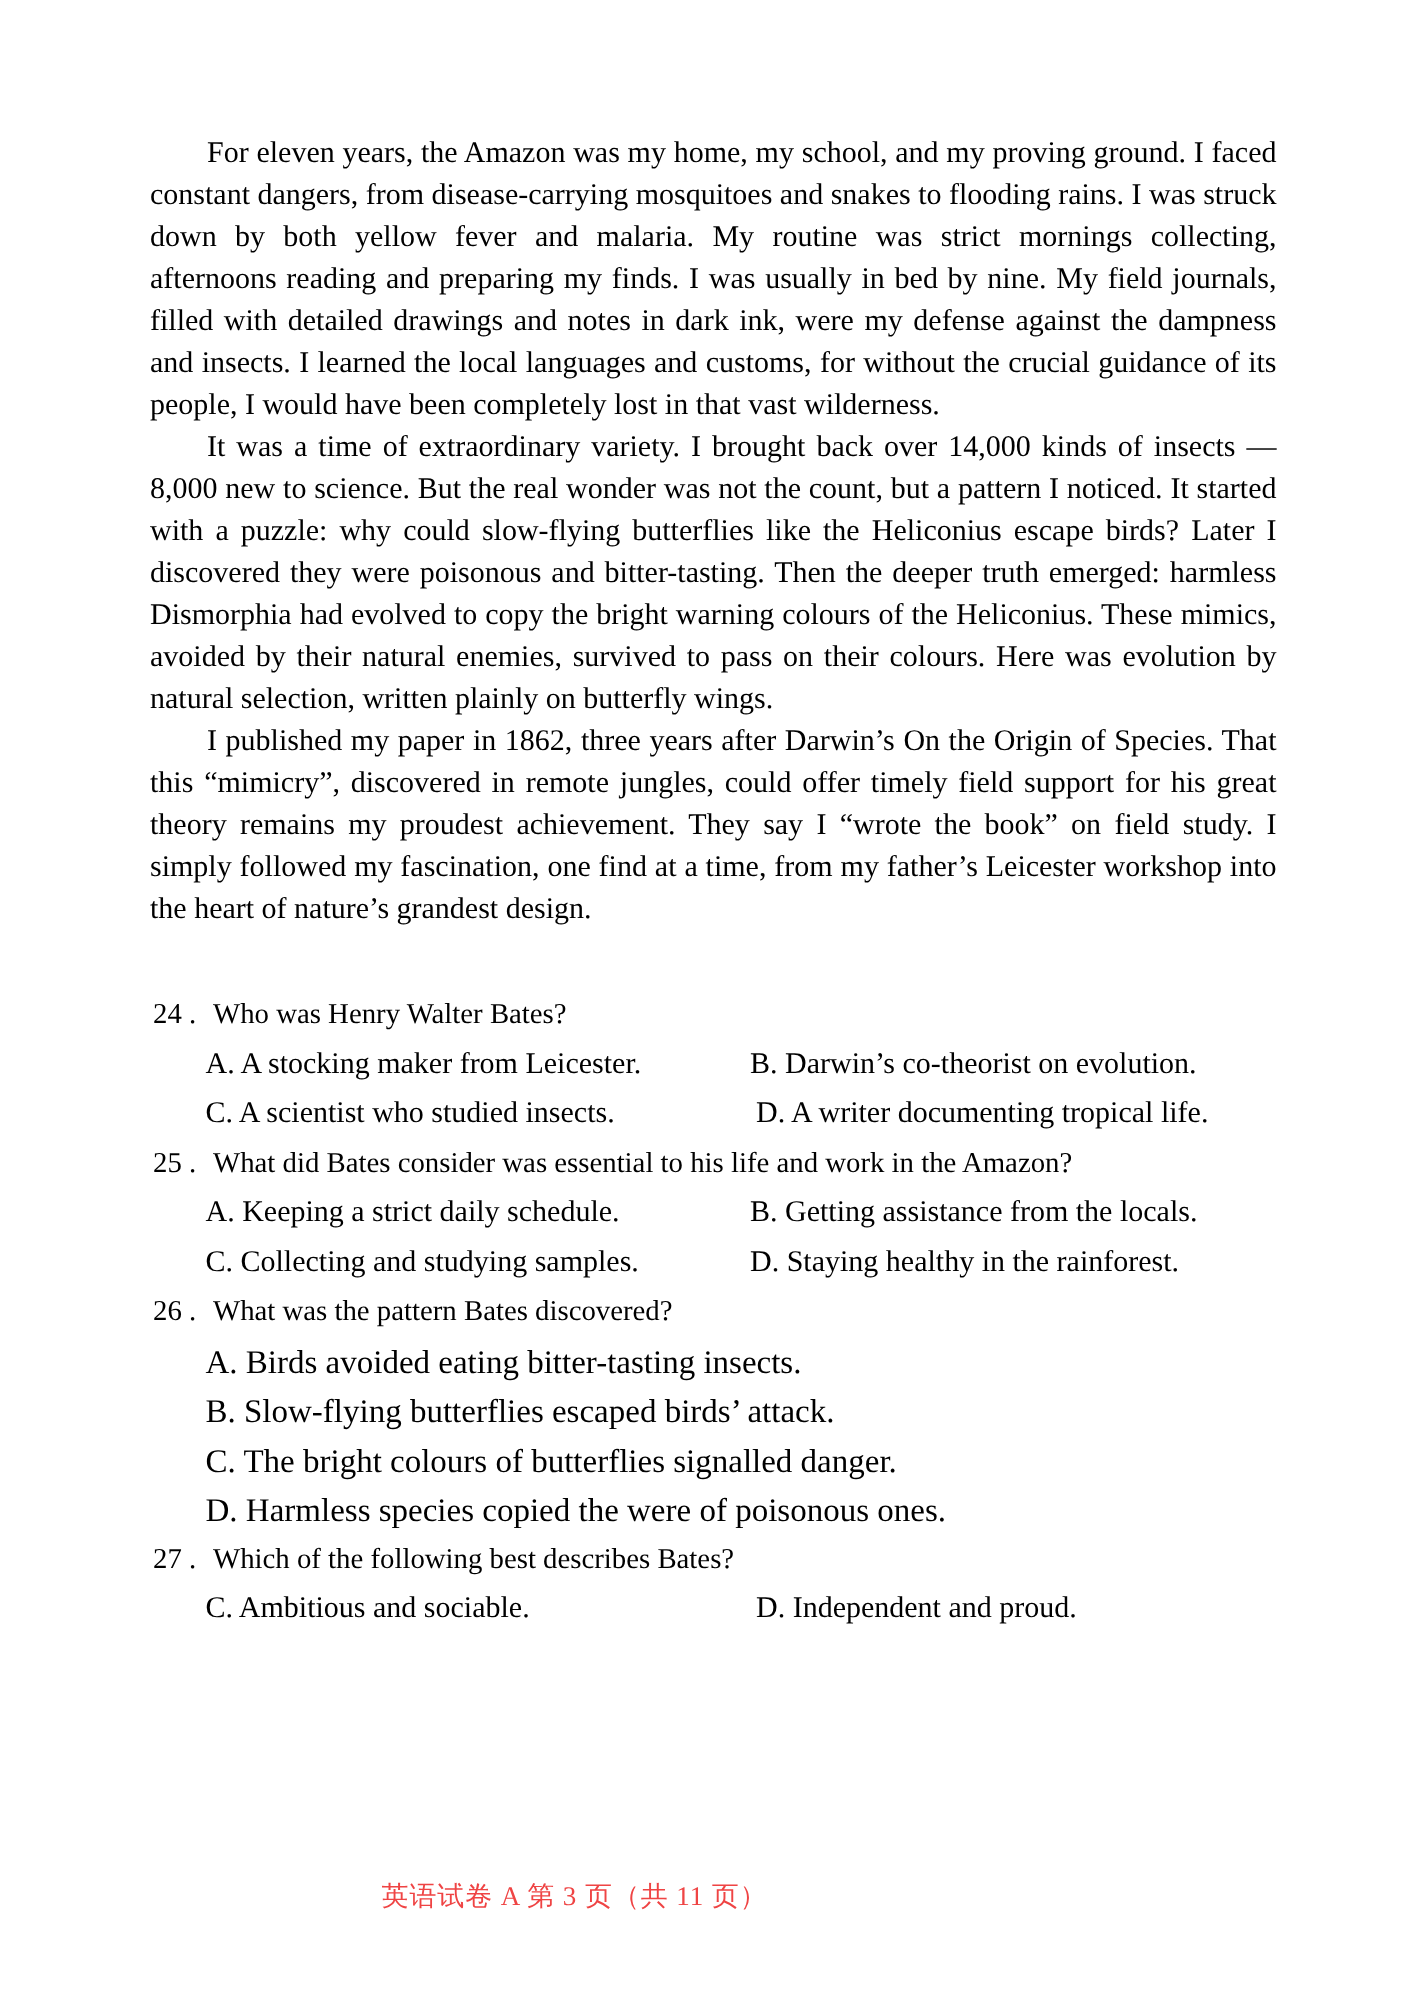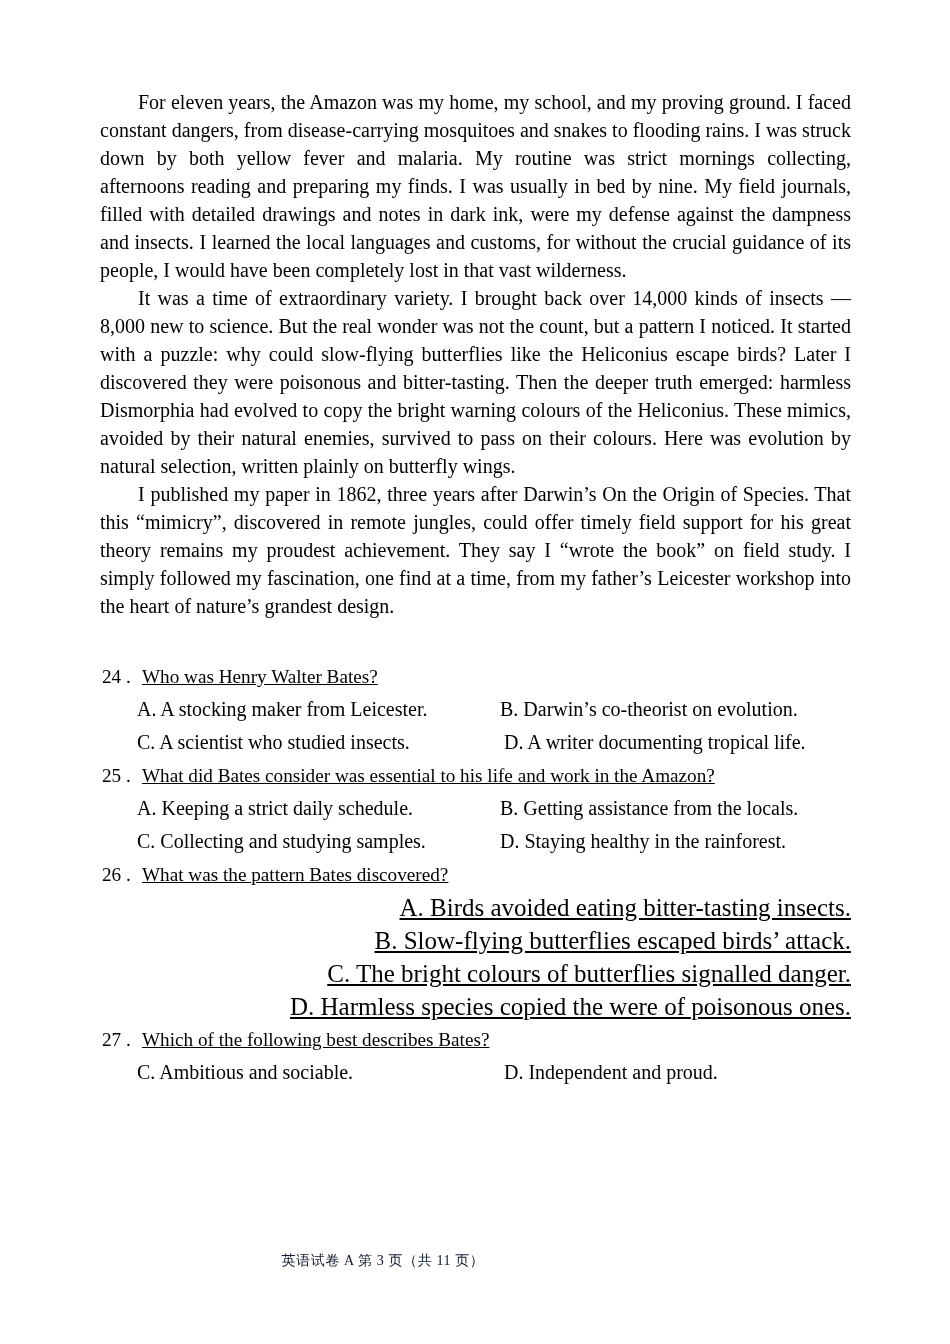--- a/index.html
+++ b/index.html
@@ -44,21 +44,20 @@
   }
   .passage p + p {
     margin-top: 0;
   }
   .italic {
   }
 
   
   .questions {
     margin-top: 40px;
-    text-decoration: underline;
   }
   .qblock {
     margin-bottom: 0;
   }
   .qstem {
     font-size: 19.2px;
     line-height: 33px;
     white-space: nowrap;
     padding-left: 2px;
   }
@@ -86,37 +85,36 @@
   }
   .opt.col-right {
     left: 400px;
   }
   .opt.col-right.shift {
     left: 404px;
   }
   .opt-full {
     display: block;
     padding-left: 37px;
-    font-size: 25px;
+    font-size: 22px;
     line-height: 33px;
     white-space: nowrap;
-    text-align: right;
   }
 
   
   .footer {
     position: absolute;
     left: 0;
     top: 1252px;
     width: 766px;
     text-align: center;
-    font-size: 14px;
+    font-size: 18px;
     font-family: "Liberation Serif", "DejaVu Serif", serif;
     letter-spacing: 0.6px;
-    color: #0f172a;
+    color: #ef4444;
   }
 </style>
 </head>
 <body>
 
 <div class="page">
 
   <div class="content">
 
     <div class="passage">

